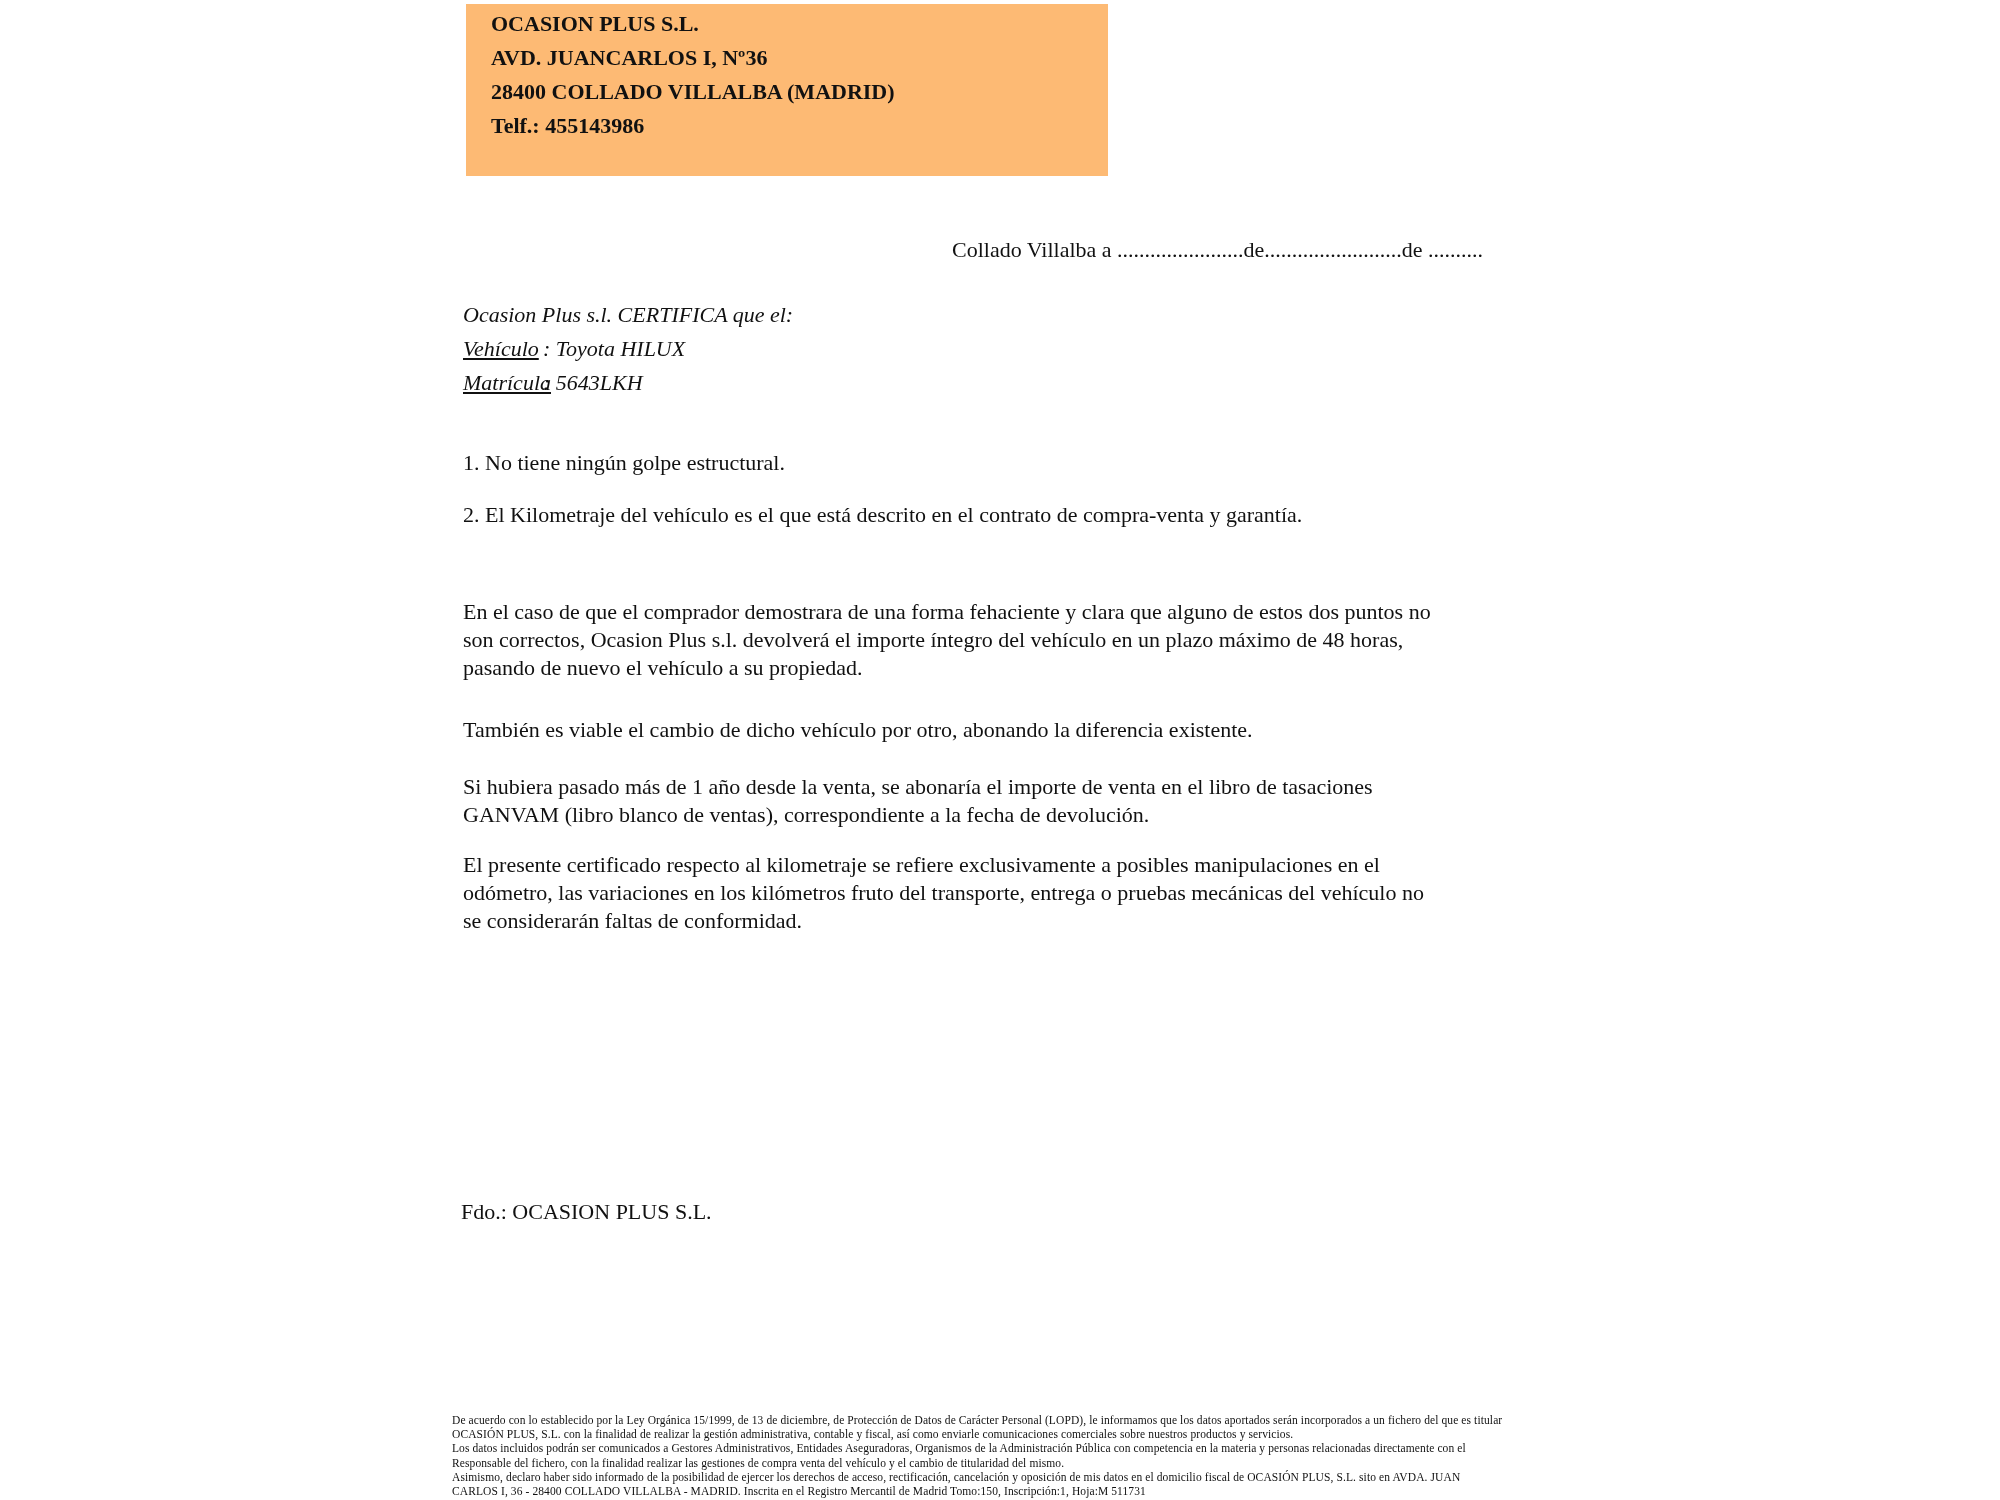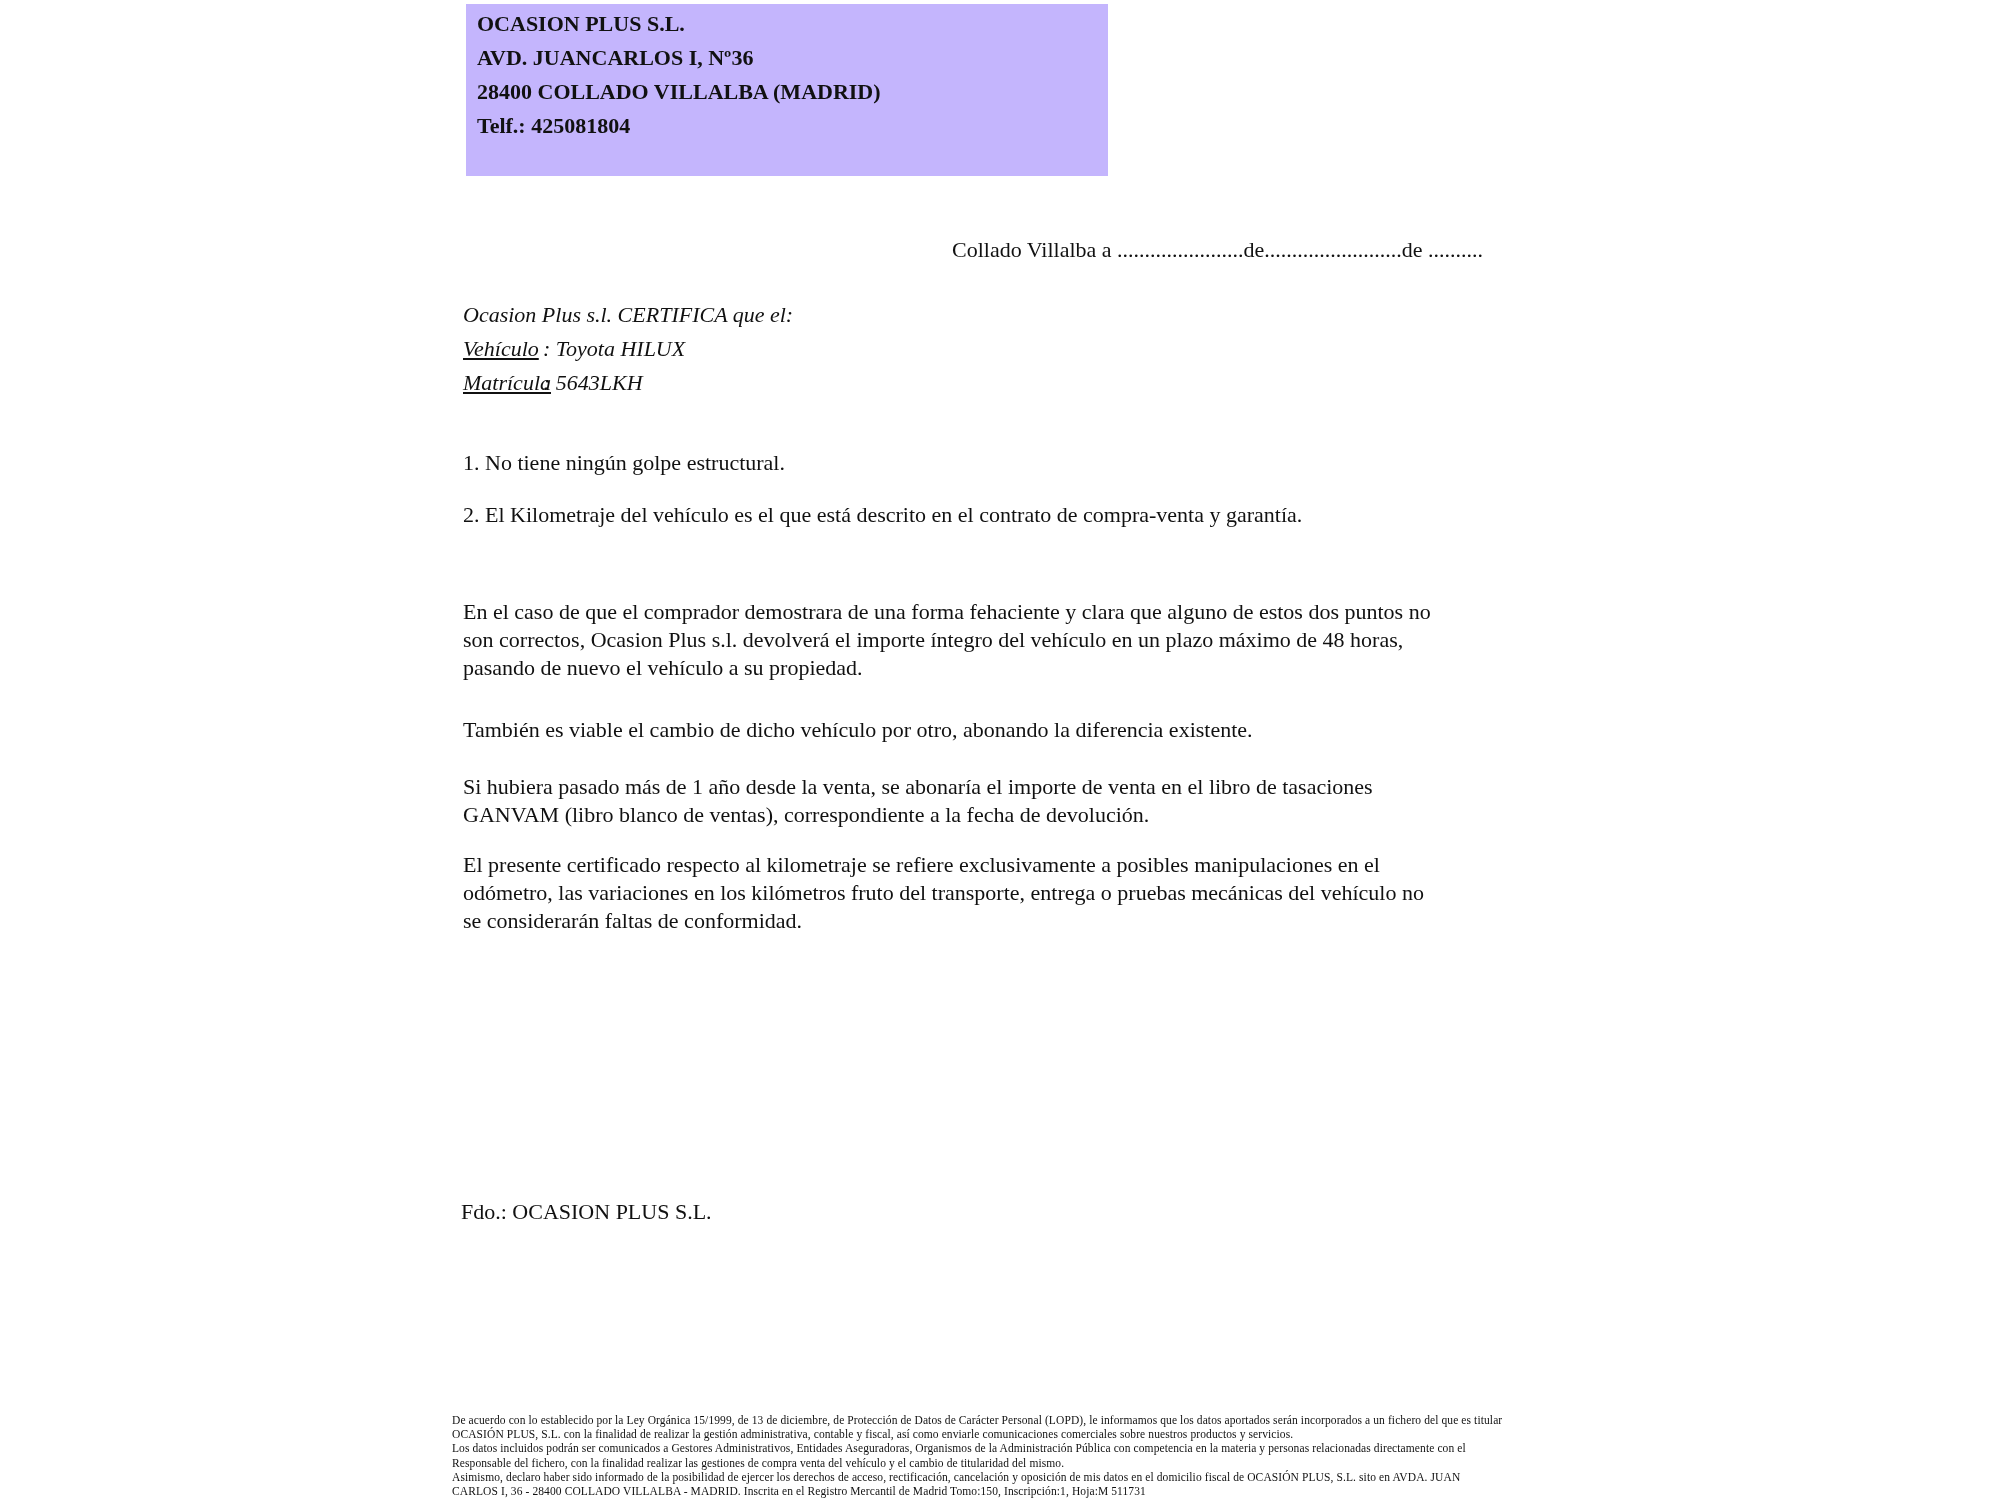--- a/index.html
+++ b/index.html
@@ -15,22 +15,22 @@
     background: #ffffff;
     overflow: hidden;
   }
   
   .header-box {
     position: absolute;
     left: 466px;
     top: 4px;
     width: 642px;
     height: 172px;
-    background: #c4b5fd;
-    padding: 3px 0 0 11px;
+    background: #fdba74;
+    padding: 3px 0 0 25px;
   }
   .header-box .hline {
     font-weight: bold;
     font-size: 22px;
     line-height: 34px;
     white-space: nowrap;
   }
   
   .date-line {
     position: absolute;
@@ -98,21 +98,21 @@
 </style>
 </head>
 <body>
 
 <div class="page">
 
   <div class="header-box">
     <div class="hline">OCASION PLUS S.L.</div>
     <div class="hline">AVD. JUANCARLOS I, Nº36</div>
     <div class="hline">28400 COLLADO VILLALBA (MADRID)</div>
-    <div class="hline">Telf.: 425081804</div>
+    <div class="hline">Telf.: 455143986</div>
   </div>
 
   <div class="date-line">Collado Villalba a .......................de.........................de ..........</div>
 
   <div class="certify">
     <div>Ocasion Plus s.l. CERTIFICA que el:</div>
     <div>
       <span class="row-label"><span class="u">Vehículo</span></span><span>: Toyota HILUX</span>
     </div>
     <div>

